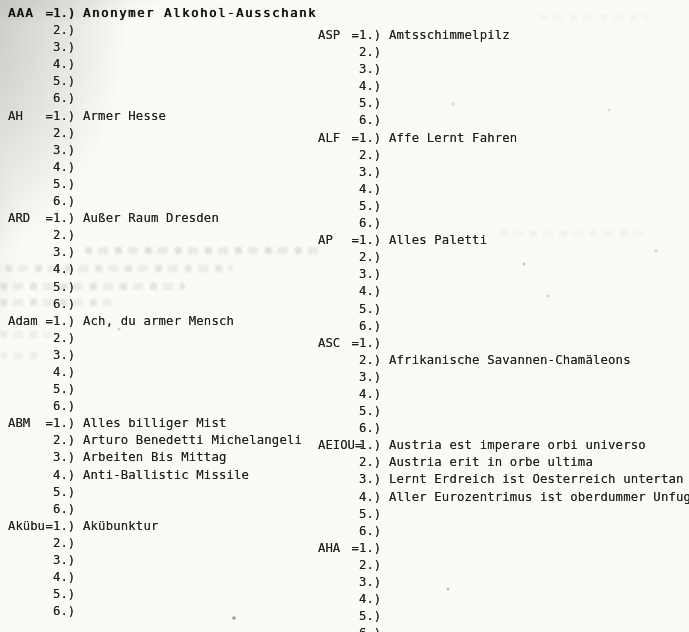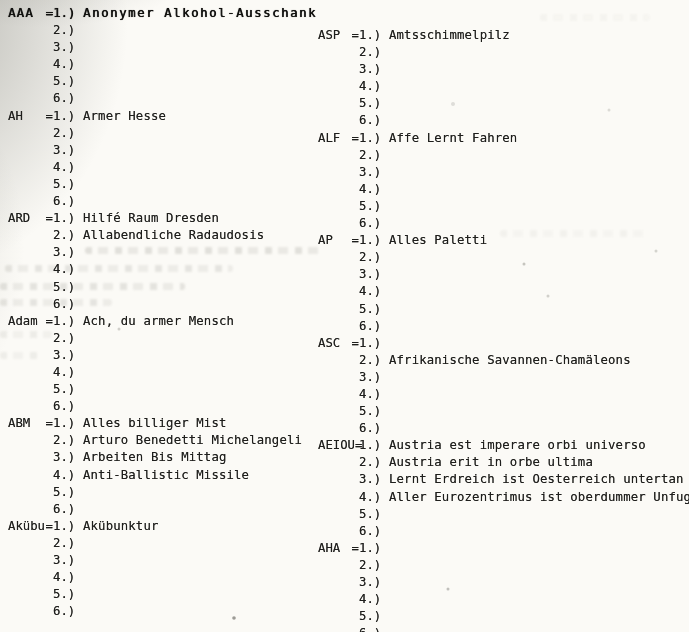--- a/index.html
+++ b/index.html
@@ -83,22 +83,22 @@
       <div class="line"><span class="lbl"></span><span class="num">3.)</span><span class="txt"></span></div>
       <div class="line"><span class="lbl"></span><span class="num">4.)</span><span class="txt"></span></div>
       <div class="line"><span class="lbl"></span><span class="num">5.)</span><span class="txt"></span></div>
       <div class="line"><span class="lbl"></span><span class="num">6.)</span><span class="txt"></span></div>
       <div class="line"><span class="lbl"><span class="abbr">AH</span><span class="eq">=</span></span><span class="num">1.)</span><span class="txt">Armer Hesse</span></div>
       <div class="line"><span class="lbl"></span><span class="num">2.)</span><span class="txt"></span></div>
       <div class="line"><span class="lbl"></span><span class="num">3.)</span><span class="txt"></span></div>
       <div class="line"><span class="lbl"></span><span class="num">4.)</span><span class="txt"></span></div>
       <div class="line"><span class="lbl"></span><span class="num">5.)</span><span class="txt"></span></div>
       <div class="line"><span class="lbl"></span><span class="num">6.)</span><span class="txt"></span></div>
-      <div class="line"><span class="lbl"><span class="abbr">ARD</span><span class="eq">=</span></span><span class="num">1.)</span><span class="txt">Hilfé Raum Dresden</span></div>
-      <div class="line"><span class="lbl"></span><span class="num">2.)</span><span class="txt">Allabendliche Radaudosis</span></div>
+      <div class="line"><span class="lbl"><span class="abbr">ARD</span><span class="eq">=</span></span><span class="num">1.)</span><span class="txt">Außer Raum Dresden</span></div>
+      <div class="line"><span class="lbl"></span><span class="num">2.)</span></div>
       <div class="line"><span class="lbl"></span><span class="num">3.)</span><span class="txt"></span></div>
       <div class="line"><span class="lbl"></span><span class="num">4.)</span><span class="txt"></span></div>
       <div class="line"><span class="lbl"></span><span class="num">5.)</span><span class="txt"></span></div>
       <div class="line"><span class="lbl"></span><span class="num">6.)</span><span class="txt"></span></div>
       <div class="line"><span class="lbl"><span class="abbr">Adam</span><span class="eq">=</span></span><span class="num">1.)</span><span class="txt">Ach, du armer Mensch</span></div>
       <div class="line"><span class="lbl"></span><span class="num">2.)</span><span class="txt"></span></div>
       <div class="line"><span class="lbl"></span><span class="num">3.)</span><span class="txt"></span></div>
       <div class="line"><span class="lbl"></span><span class="num">4.)</span><span class="txt"></span></div>
       <div class="line"><span class="lbl"></span><span class="num">5.)</span><span class="txt"></span></div>
       <div class="line"><span class="lbl"></span><span class="num">6.)</span><span class="txt"></span></div>

